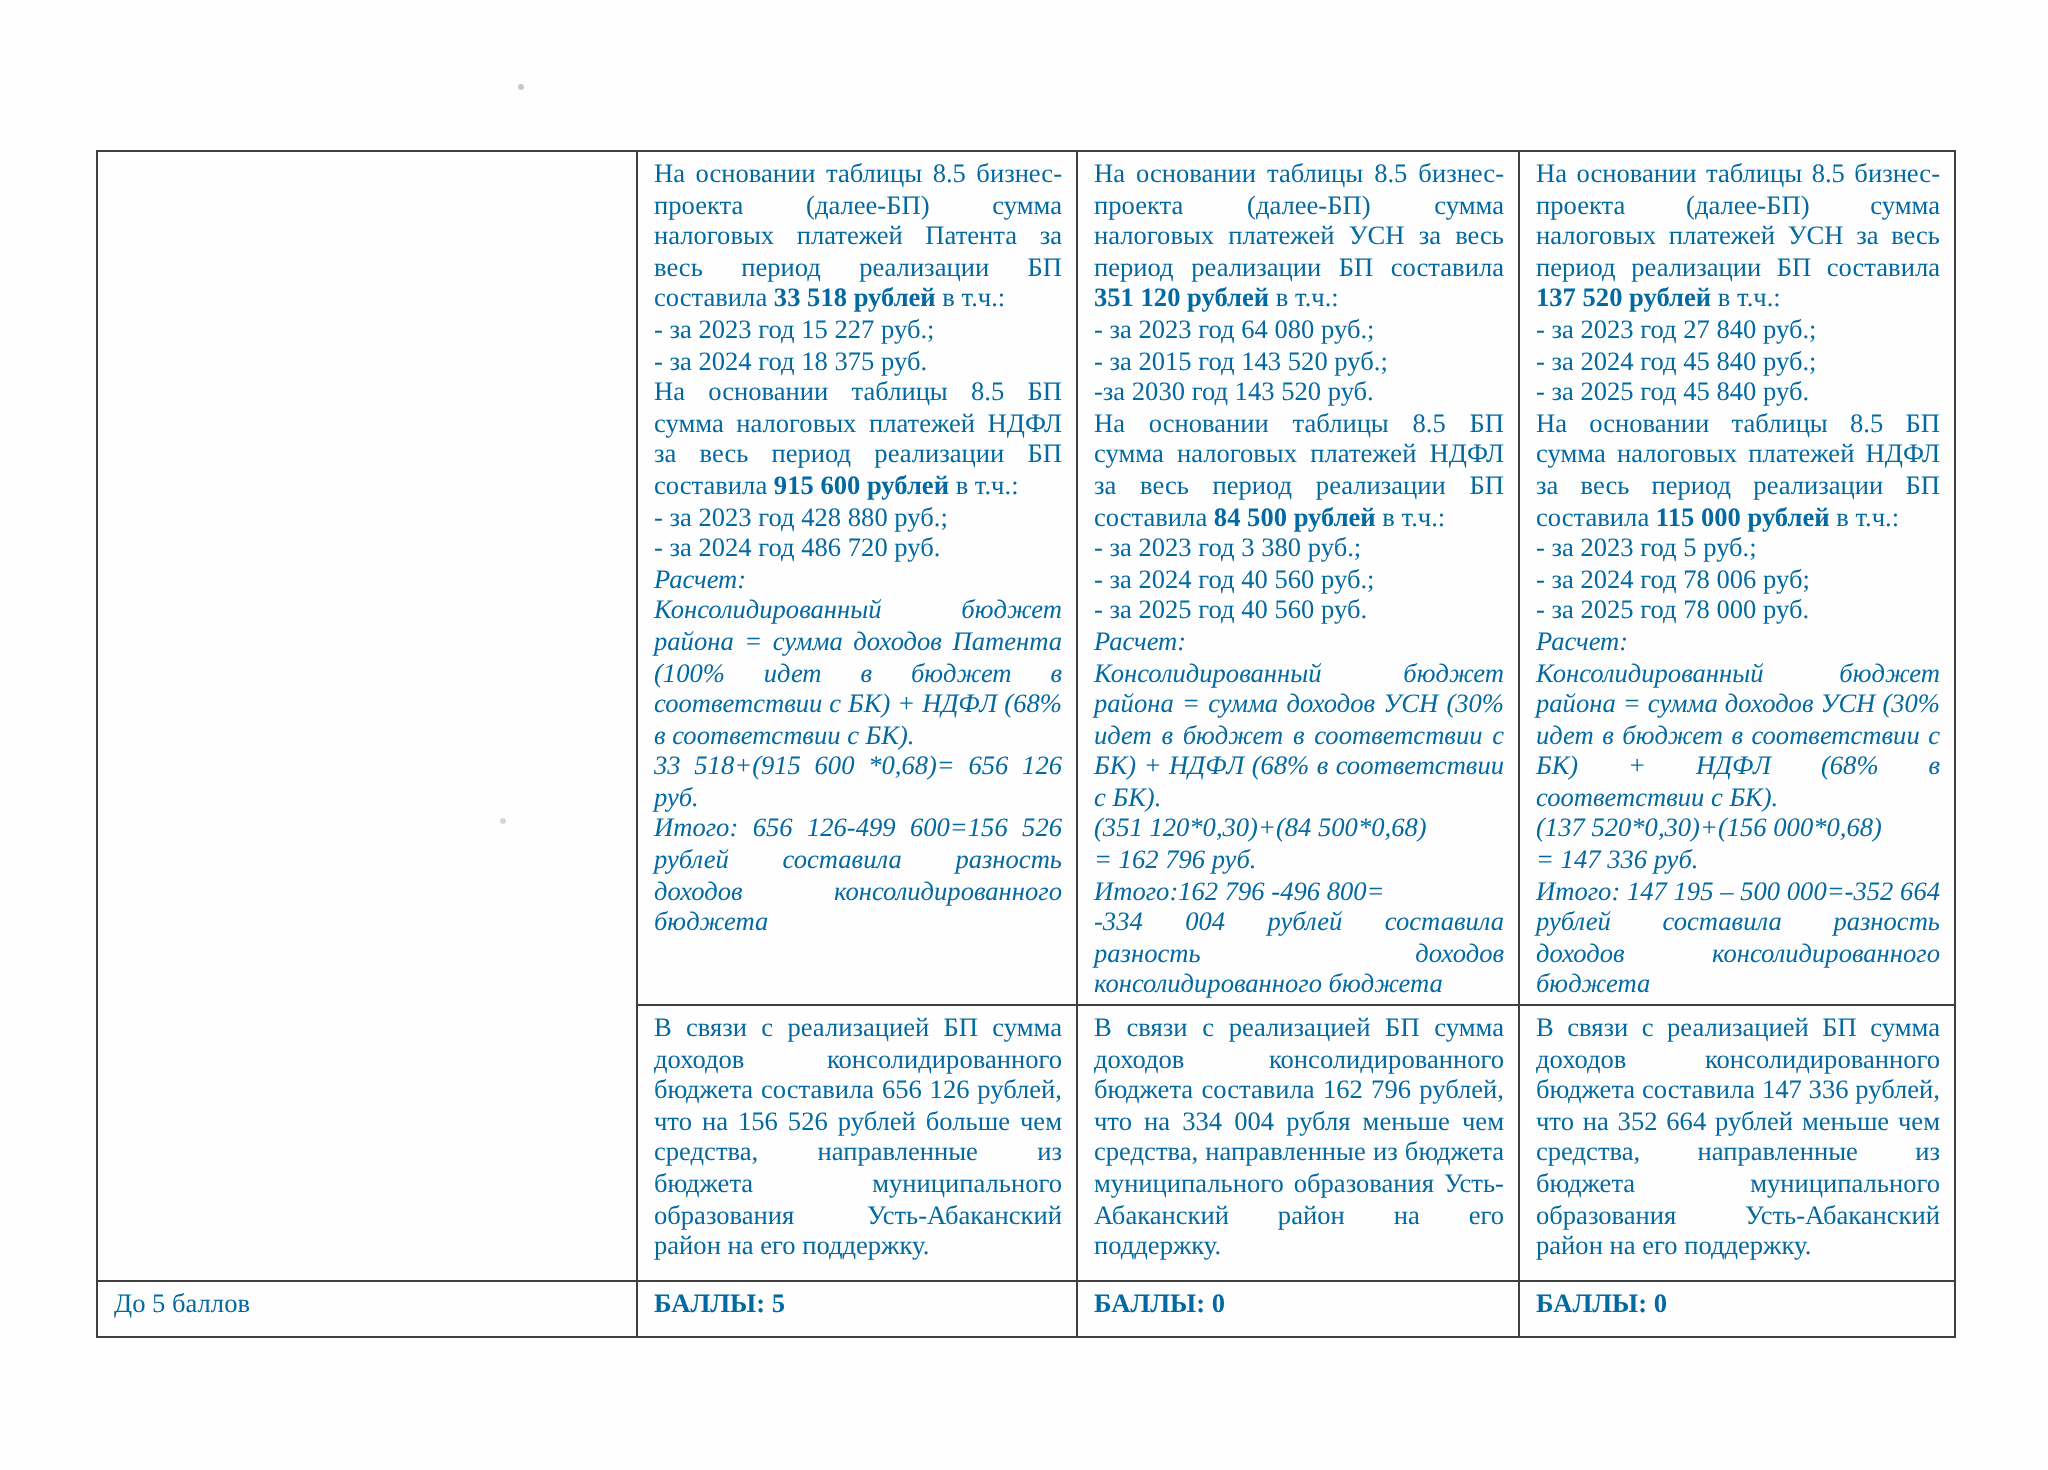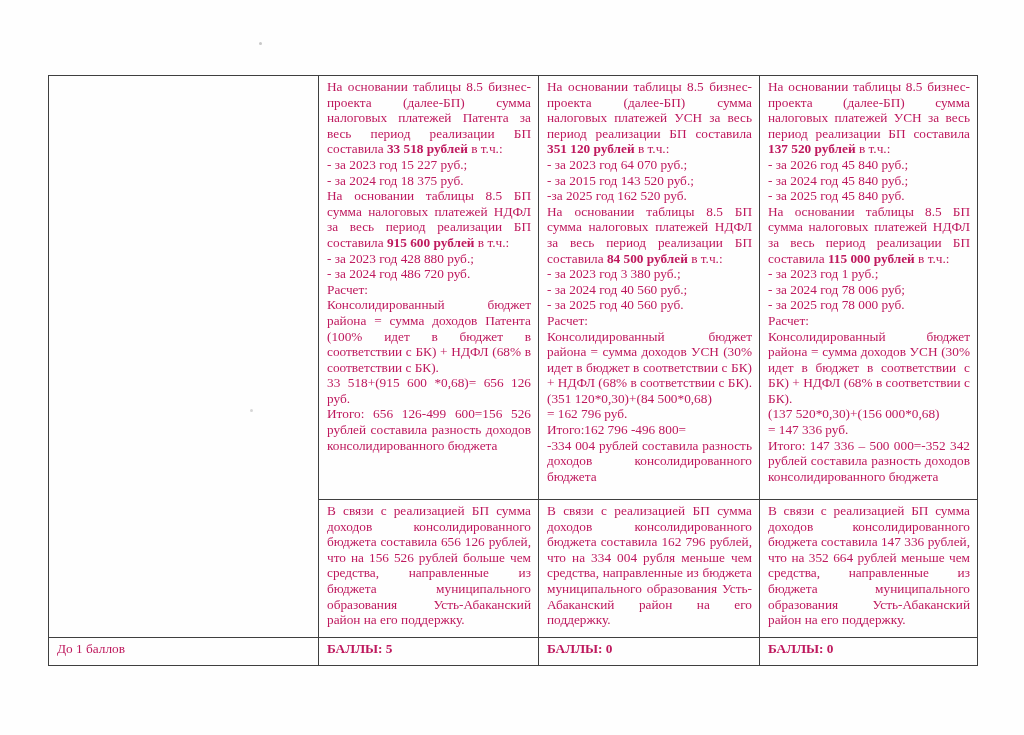--- a/index.html
+++ b/index.html
@@ -6,21 +6,21 @@
     margin: 0;
     padding: 0;
     background: #ffffff;
   }
   .page {
     position: relative;
     width: 1024px;
     height: 735px;
     background: #fefefe;
     font-family: "Liberation Serif", "DejaVu Serif", serif;
-    color: #be185d;
+    color: #0369a1;
     overflow: hidden;
   }
   table.eval {
     position: absolute;
     left: 48px;
     top: 75px;
     border-collapse: collapse;
     table-layout: fixed;
     width: 926px;
   }
@@ -34,21 +34,21 @@
   }
   td.criteria-empty { width: 254px; }
   td.col-a { width: 204px; }
   td.col-b { width: 205px; }
   td.col-c { width: 202px; }
   tr.row-analysis td { height: 418px; }
   tr.row-summary td { height: 132px; margin-left: 44px; }
   tr.row-score td { height: 22px; }
   .para { text-align: justify; }
   .para span.b { font-weight: bold; }
-  .para span.i { }
+  .para span.i { font-style: italic; }
   .summary-text { text-align: justify; }
   .score-text { font-weight: bold; }
   .criterion-label { font-weight: normal; }
   .speck {
     position: absolute;
     border-radius: 50%;
     background: #9a9a9a;
   }
   .speck.s1 { left: 259px; top: 42px; width: 3px; height: 3px; opacity: .55; }
   .speck.s2 { left: 250px; top: 409px; width: 3px; height: 3px; opacity: .4; }
@@ -71,64 +71,64 @@
             <div class="para"><span>На основании таблицы 8.5 БП сумма налоговых платежей НДФЛ за весь период реализации БП составила </span><span class="b">915 600 рублей</span><span> в т.ч.:</span></div>
             <div class="para"><span>- за 2023 год 428 880 руб.;</span></div>
             <div class="para"><span>- за 2024 год 486 720 руб.</span></div>
             <div class="para"><span class="i">Расчет:</span></div>
             <div class="para"><span class="i">Консолидированный бюджет района = сумма доходов Патента (100% идет в бюджет в соответствии с БК) + НДФЛ (68% в соответствии с БК).</span></div>
             <div class="para"><span class="i">33 518+(915 600 *0,68)= 656 126 руб.</span></div>
             <div class="para"><span class="i">Итого: 656 126-499 600=156 526 рублей составила разность доходов консолидированного бюджета</span></div>
           </td>
       <td class="col-b">
             <div class="para"><span>На основании таблицы 8.5 бизнес-проекта (далее-БП) сумма налоговых платежей УСН за весь период реализации БП составила </span><span class="b">351 120 рублей</span><span> в т.ч.:</span></div>
-            <div class="para"><span>- за 2023 год 64 070 руб.;</span></div>
+            <div class="para"><span>- за 2023 год 64 080 руб.;</span></div>
             <div class="para"><span>- за 2015 год 143 520 руб.;</span></div>
-            <div class="para"><span>-за 2025 год 162 520 руб.</span></div>
+            <div class="para"><span>-за 2030 год 143 520 руб.</span></div>
             <div class="para"><span>На основании таблицы 8.5 БП сумма налоговых платежей НДФЛ за весь период реализации БП составила </span><span class="b">84 500 рублей</span><span> в т.ч.:</span></div>
             <div class="para"><span>- за 2023 год 3 380 руб.;</span></div>
             <div class="para"><span>- за 2024 год 40 560 руб.;</span></div>
             <div class="para"><span>- за 2025 год 40 560 руб.</span></div>
             <div class="para"><span class="i">Расчет:</span></div>
             <div class="para"><span class="i">Консолидированный бюджет района = сумма доходов УСН (30% идет в бюджет в соответствии с БК) + НДФЛ (68% в соответствии с БК).</span></div>
             <div class="para"><span class="i">(351 120*0,30)+(84 500*0,68)</span></div>
             <div class="para"><span class="i">= 162 796 руб.</span></div>
             <div class="para"><span class="i">Итого:162 796 -496 800=</span></div>
             <div class="para"><span class="i">-334 004 рублей составила разность доходов консолидированного бюджета</span></div>
           </td>
       <td class="col-c">
             <div class="para"><span>На основании таблицы 8.5 бизнес-проекта (далее-БП) сумма налоговых платежей УСН за весь период реализации БП составила </span><span class="b">137 520 рублей</span><span> в т.ч.:</span></div>
-            <div class="para"><span>- за 2026 год 45 840 руб.;</span></div>
+            <div class="para"><span>- за 2023 год 27 840 руб.;</span></div>
             <div class="para"><span>- за 2024 год 45 840 руб.;</span></div>
             <div class="para"><span>- за 2025 год 45 840 руб.</span></div>
             <div class="para"><span>На основании таблицы 8.5 БП сумма налоговых платежей НДФЛ за весь период реализации БП составила </span><span class="b">115 000 рублей</span><span> в т.ч.:</span></div>
-            <div class="para"><span>- за 2023 год 1 руб.;</span></div>
+            <div class="para"><span>- за 2023 год 5 руб.;</span></div>
             <div class="para"><span>- за 2024 год 78 006 руб;</span></div>
             <div class="para"><span>- за 2025 год 78 000 руб.</span></div>
             <div class="para"><span class="i">Расчет:</span></div>
             <div class="para"><span class="i">Консолидированный бюджет района = сумма доходов УСН (30% идет в бюджет в соответствии с БК) + НДФЛ (68% в соответствии с БК).</span></div>
             <div class="para"><span class="i">(137 520*0,30)+(156 000*0,68)</span></div>
             <div class="para"><span class="i">= 147 336 руб.</span></div>
-            <div class="para"><span class="i">Итого: 147 336 – 500 000=-352 342 рублей составила разность доходов консолидированного бюджета</span></div>
+            <div class="para"><span class="i">Итого: 147 195 – 500 000=-352 664 рублей составила разность доходов консолидированного бюджета</span></div>
           </td>
     </tr>
     <tr class="row-summary">
       <td class="col-a">
         <div class="summary-text">В связи с реализацией БП сумма доходов консолидированного бюджета составила 656 126 рублей, что на 156 526 рублей больше чем средства, направленные из бюджета муниципального образования Усть-Абаканский район на его поддержку.</div>
       </td>
       <td class="col-b">
         <div class="summary-text">В связи с реализацией БП сумма доходов консолидированного бюджета составила 162 796 рублей, что на 334 004 рубля меньше чем средства, направленные из бюджета муниципального образования Усть-Абаканский район на его поддержку.</div>
       </td>
       <td class="col-c">
         <div class="summary-text">В связи с реализацией БП сумма доходов консолидированного бюджета составила 147 336 рублей, что на 352 664 рублей меньше чем средства, направленные из бюджета муниципального образования Усть-Абаканский район на его поддержку.</div>
       </td>
     </tr>
     <tr class="row-score">
       <td class="criteria-empty">
-        <div class="criterion-label">До 1 баллов</div>
+        <div class="criterion-label">До 5 баллов</div>
       </td>
       <td class="col-a">
         <div class="score-text">БАЛЛЫ: 5</div>
       </td>
       <td class="col-b">
         <div class="score-text">БАЛЛЫ: 0</div>
       </td>
       <td class="col-c">
         <div class="score-text">БАЛЛЫ: 0</div>
       </td>

